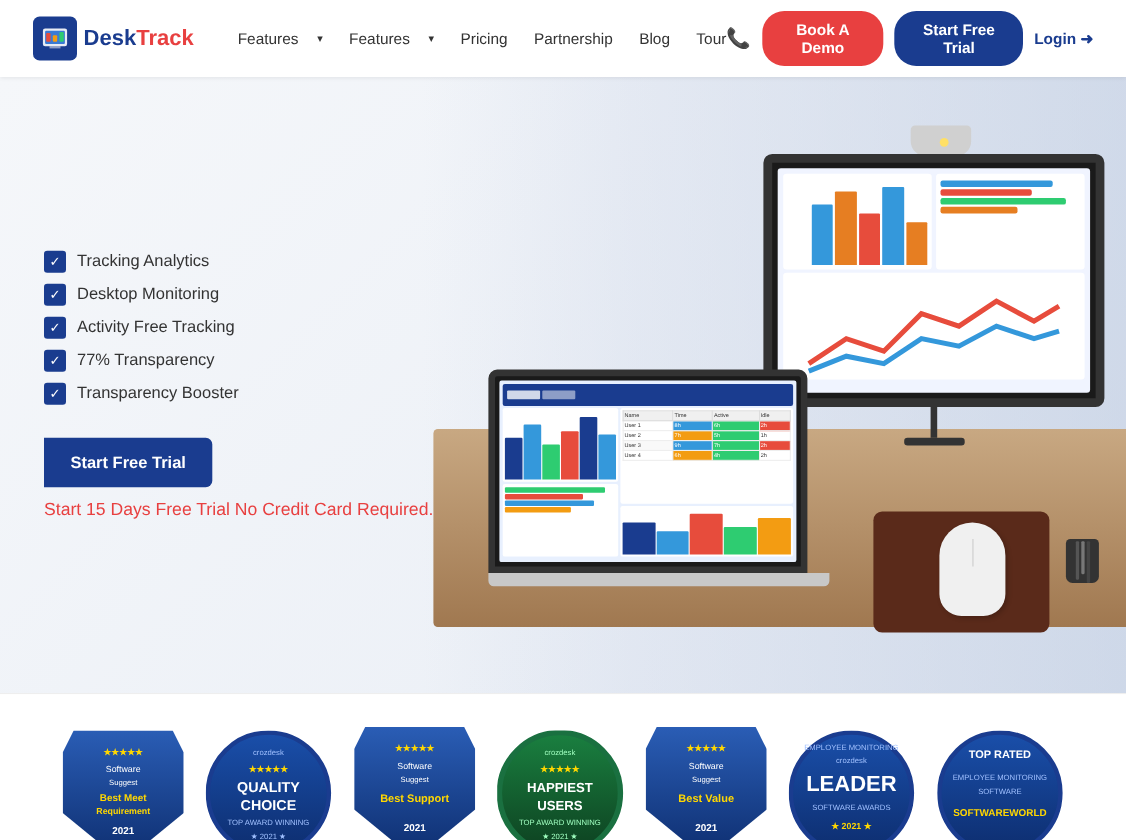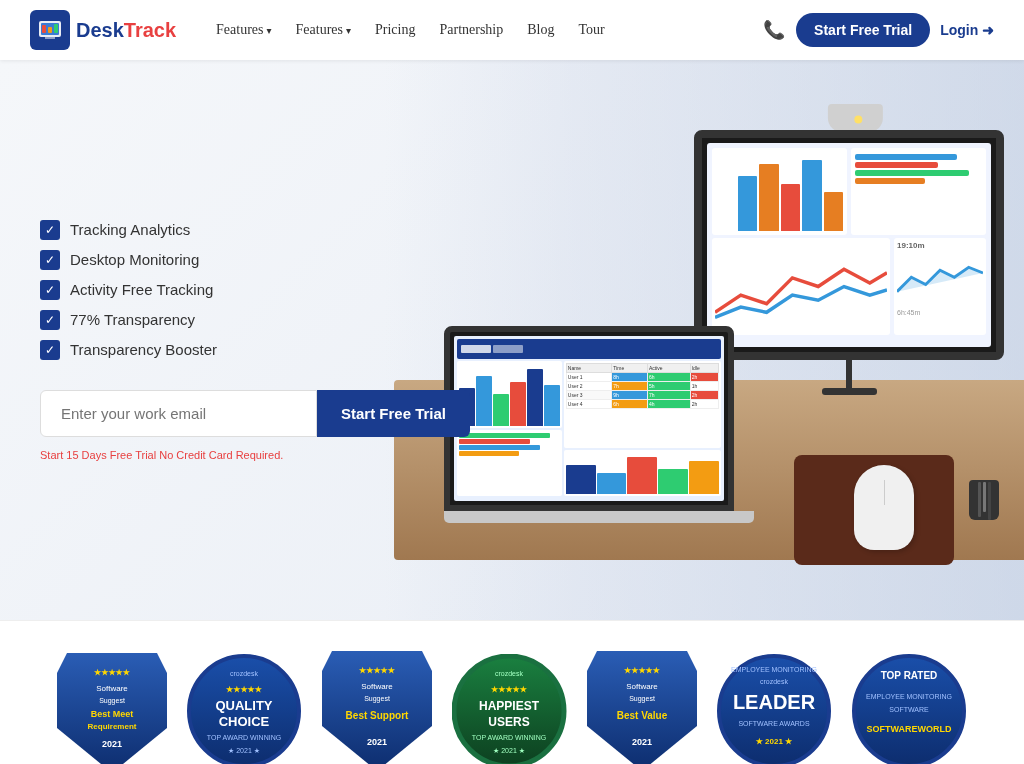--- a/index.html
+++ b/index.html
@@ -15,21 +15,21 @@
     .logo-icon {
       width: 40px; height: 40px; background: #1a3c8f;
       border-radius: 6px; display: flex; align-items: center; justify-content: center;
     }
     .logo-icon svg { width: 26px; height: 26px; }
     .logo-text { font-size: 20px; font-weight: 700; color: #1a1a1a; }
     .logo-text span { color: #1a3c8f; }
     .nav-links { display: flex; align-items: center; gap: 24px; flex: 1; }
     .nav-link {
       font-size: 14px; color: #333; text-decoration: none; cursor: pointer;
-      display: flex; align-items: center; gap: 3px; font-family: Liberation Serif, serif;
+      display: flex; align-items: center; gap: 17px;
     }
     .nav-actions { display: flex; align-items: center; gap: 10px; }
     .btn-demo {
       background: #e84040; color: #fff; border: none; padding: 9px 18px;
       border-radius: 20px; font-size: 14px; font-weight: 600; cursor: pointer;
     }
     .btn-trial-nav {
       background: #1a3c8f; color: #fff; border: none; padding: 9px 18px;
       border-radius: 20px; font-size: 14px; font-weight: 600; cursor: pointer;
     }
@@ -98,21 +98,21 @@
     .cta-input {
       flex: 1; padding: 14px 20px; border: 1px solid #ddd;
       border-radius: 6px 0 0 6px; font-size: 15px; color: #aaa;
       outline: none; background: #fff;
     }
     .cta-button {
       padding: 14px 24px; background: #1a3c8f; color: #fff;
       border: none; border-radius: 0 6px 6px 0; font-size: 15px;
       font-weight: 600; cursor: pointer; white-space: nowrap;
     }
-    .cta-note { font-size: 11px; color: #333; }
+    .cta-note { font-size: 16px; color: #333; }
     .cta-note span { color: #e84040; }
 
     
     .badges-section {
       background: #fff; padding: 30px 40px;
       display: flex; align-items: center; justify-content: center;
       gap: 20px; border-top: 1px solid #eee;
     }
 
     
@@ -148,20 +148,21 @@
       <span class="chevron">▾</span>
     </a>
     <a class="nav-link">Pricing</a>
     <a class="nav-link">Partnership</a>
     <a class="nav-link">Blog</a>
     <a class="nav-link">Tour</a>
   </div>
 
   <div class="nav-actions">
     <span class="phone-icon">📞</span>
+    <button class="btn-demo">Book A Demo</button>
     <button class="btn-trial-nav">Start Free Trial</button>
     <button class="btn-login">
       <span>Login</span>
       <span>➜</span>
     </button>
   </div>
 </nav>
 
 <section class="hero">
 
@@ -199,27 +200,20 @@
                 <div style="height:6px;background:#e67e22;border-radius:2px;margin:2px 0;width:55%;"></div>
               </div>
             </div>
 
             <div style="display:flex;gap:4px;height:50%;">
               <div style="flex:2;background:#fff;border-radius:3px;padding:3px;">
                 <svg width="100%" height="100%" viewBox="0 0 100 40">
                   <polyline points="0,35 15,25 30,30 45,15 60,20 75,10 90,18 100,12" stroke="#e74c3c" stroke-width="2" fill="none"></polyline>
                   <polyline points="0,38 15,32 30,35 45,25 60,28 75,20 90,25 100,22" stroke="#3498db" stroke-width="2" fill="none"></polyline>
                 </svg>
-              </div>
-              <div style="flex:1;background:#fff;border-radius:3px;padding:3px;">
-                <div style="font-size:8px;color:#666;font-weight:bold;">19:10m</div>
-                <svg width="100%" height="60%" viewBox="0 0 60 30">
-                  <polyline points="0,25 10,15 20,20 30,10 40,15 50,8 60,12" stroke="#3498db" stroke-width="2" fill="rgba(52,152,219,0.2)"></polyline>
-                </svg>
-                <div style="font-size:7px;color:#999;">6h:45m</div>
               </div>
             </div>
           </div>
         </div>
         <div style="width:6px;height:28px;background:#333;margin:0 auto;"></div>
         <div style="width:55px;height:7px;background:#333;border-radius:3px;margin:0 auto;"></div>
       </div>
 
       <div style="position:absolute;left:185px;bottom:115px;">
         <div style="display:flex;align-items:flex-end;gap:-2px;margin-bottom:0;">
@@ -350,21 +344,20 @@
         <span class="check-icon">✓</span>
         <span>77% Transparency</span>
       </li>
       <li>
         <span class="check-icon">✓</span>
         <span>Transparency Booster</span>
       </li>
     </ul>
 
     <div class="cta-row">
-      <input class="cta-input" type="email" placeholder="Enter your work email" style="">
       <button class="cta-button">Start Free Trial</button>
     </div>
 
     <p class="cta-note">
       <span>Start 15 Days Free Trial</span>
       <span style="color:#e84040;">No Credit Card Required.</span>
     </p>
   </div>
 </section>
 

